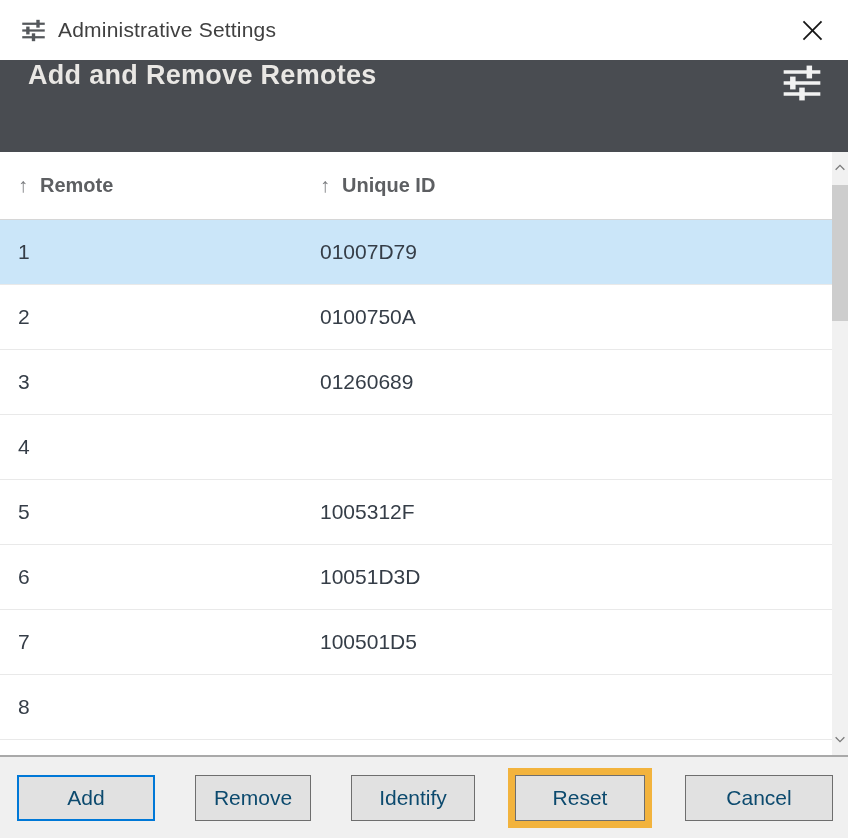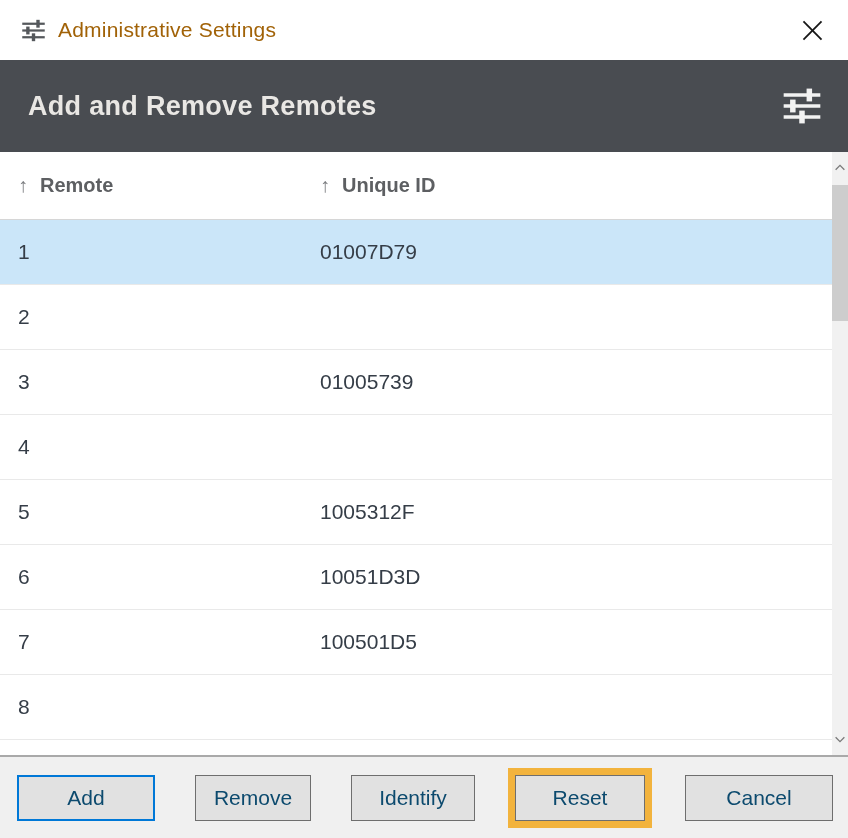--- a/index.html
+++ b/index.html
@@ -18,39 +18,38 @@
     background: #ffffff;
     display: flex;
     align-items: center;
     padding: 0 14px 0 20px;
     flex: 0 0 auto;
   }
   .titlebar .app-icon { color: #55585c; width: 27px; height: 27px; }
   .titlebar .title {
     margin-left: 11px;
     font-size: 21px;
-    color: #a16207;
+    color: #404040;
     letter-spacing: 0.2px;
   }
   .close-btn {
     margin-left: auto;
     width: 44px; height: 44px;
     background: transparent;
     border: none;
     display: flex; align-items: center; justify-content: center;
     cursor: pointer;
     color: #161616;
   }
 
   
   .section-header {
     height: 92px;
     background: #494c51;
     display: flex;
-    align-items: center;
     padding: 0 24px 0 28px;
     flex: 0 0 auto;
   }
   .section-header .section-title {
     font-size: 27px;
     font-weight: bold;
     color: #e9e7e4;
     letter-spacing: 0.3px;
   }
   .section-header .section-icon {
@@ -203,24 +202,25 @@
         <span>Unique ID</span>
       </div>
     </div>
     <div id="tbody">
         <div class="row selected">
     <div class="cell">1</div>
     <div class="cell">01007D79</div>
   </div>
         <div class="row">
     <div class="cell">2</div>
+    <div class="cell">0100750A</div>
   </div>
         <div class="row">
     <div class="cell">3</div>
-    <div class="cell">01005739</div>
+    <div class="cell">01260689</div>
   </div>
         <div class="row">
     <div class="cell">4</div>
   </div>
         <div class="row">
     <div class="cell">5</div>
     <div class="cell">1005312F</div>
   </div>
         <div class="row">
     <div class="cell">6</div>

